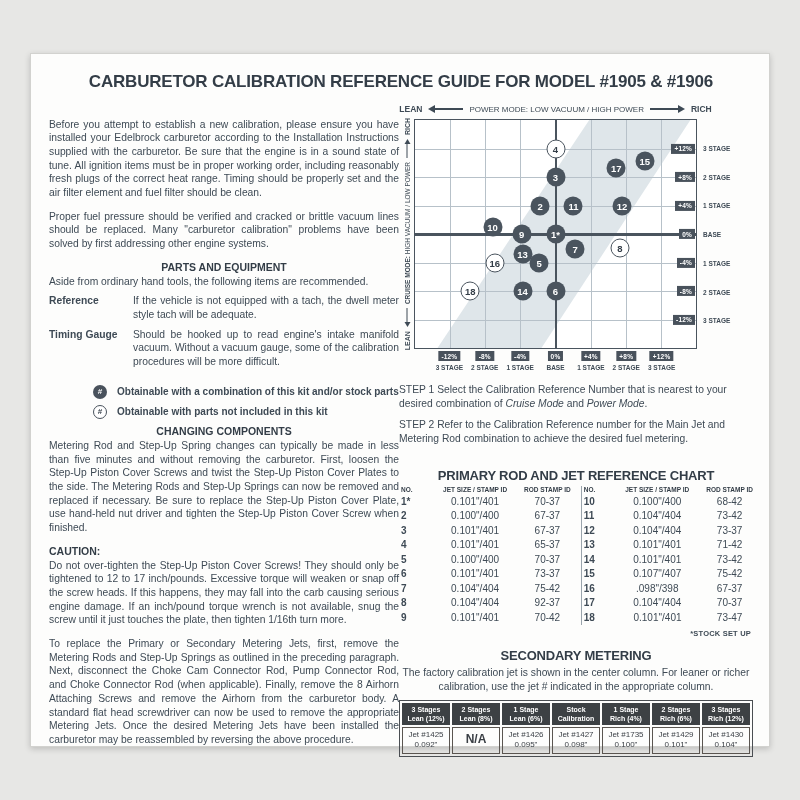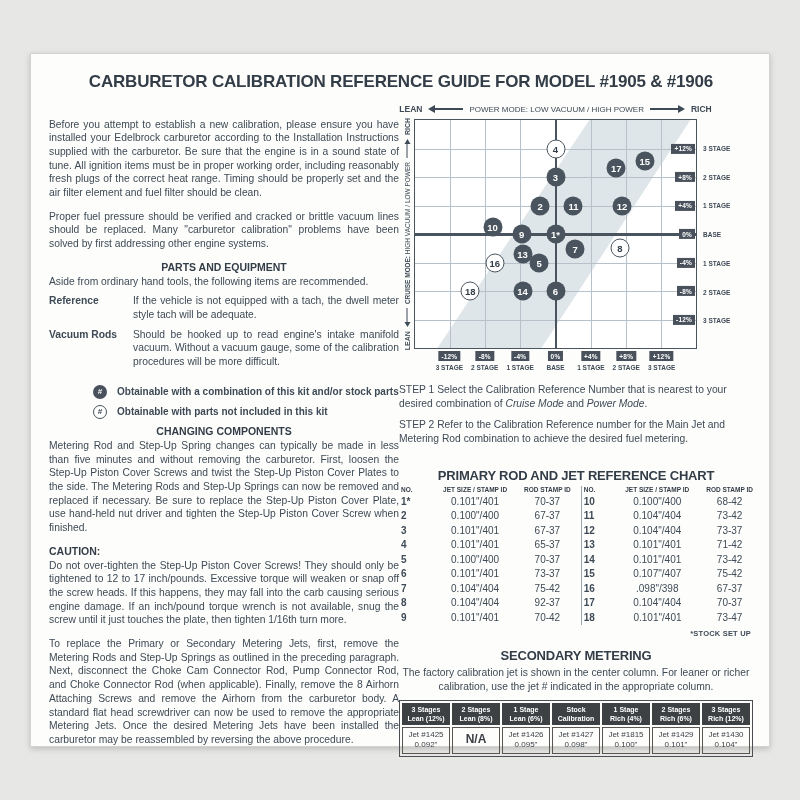--- a/index.html
+++ b/index.html
@@ -108,21 +108,21 @@
       <p class="body">Proper fuel pressure should be verified and cracked or brittle vacuum lines should be replaced. Many "carburetor calibration" problems have been solved by first addressing other engine systems.</p>
 
       <div class="h-center">PARTS AND EQUIPMENT</div>
       <p class="body" style="margin-bottom:2px">Aside from ordinary hand tools, the following items are recommended.</p>
 
       <div class="tool-row">
         <div class="tool-term">Reference</div>
         <div class="tool-desc">If the vehicle is not equipped with a tach, the dwell meter style tach will be adequate.</div>
       </div>
       <div class="tool-row">
-        <div class="tool-term">Vacuum Rods</div>
+        <div class="tool-term">Timing Gauge</div>
         <div class="tool-desc">Should be hooked up to read engine's intake manifold vacuum. Without a vacuum gauge, some of the calibration procedures will be more difficult.</div>
       </div>
 
       <div class="legend">
         <div class="legend-row">
           <span class="lg-ic filled">#</span>
           <span class="t">Obtainable with a combination of this kit and/or stock parts</span>
         </div>
         <div class="legend-row">
           <span class="lg-ic outline">#</span>
@@ -444,21 +444,21 @@
                 <td class="na">N/A</td>
                 <td>
                   <div>Jet #1426</div>
                   <div>0.095"</div>
                 </td>
                 <td>
                   <div>Jet #1427</div>
                   <div>0.098"</div>
                 </td>
                 <td>
-                  <div>Jet #1815</div>
+                  <div>Jet #1735</div>
                   <div>0.100"</div>
                 </td>
                 <td>
                   <div>Jet #1429</div>
                   <div>0.101"</div>
                 </td>
                 <td>
                   <div>Jet #1430</div>
                   <div>0.104"</div>
                 </td>

